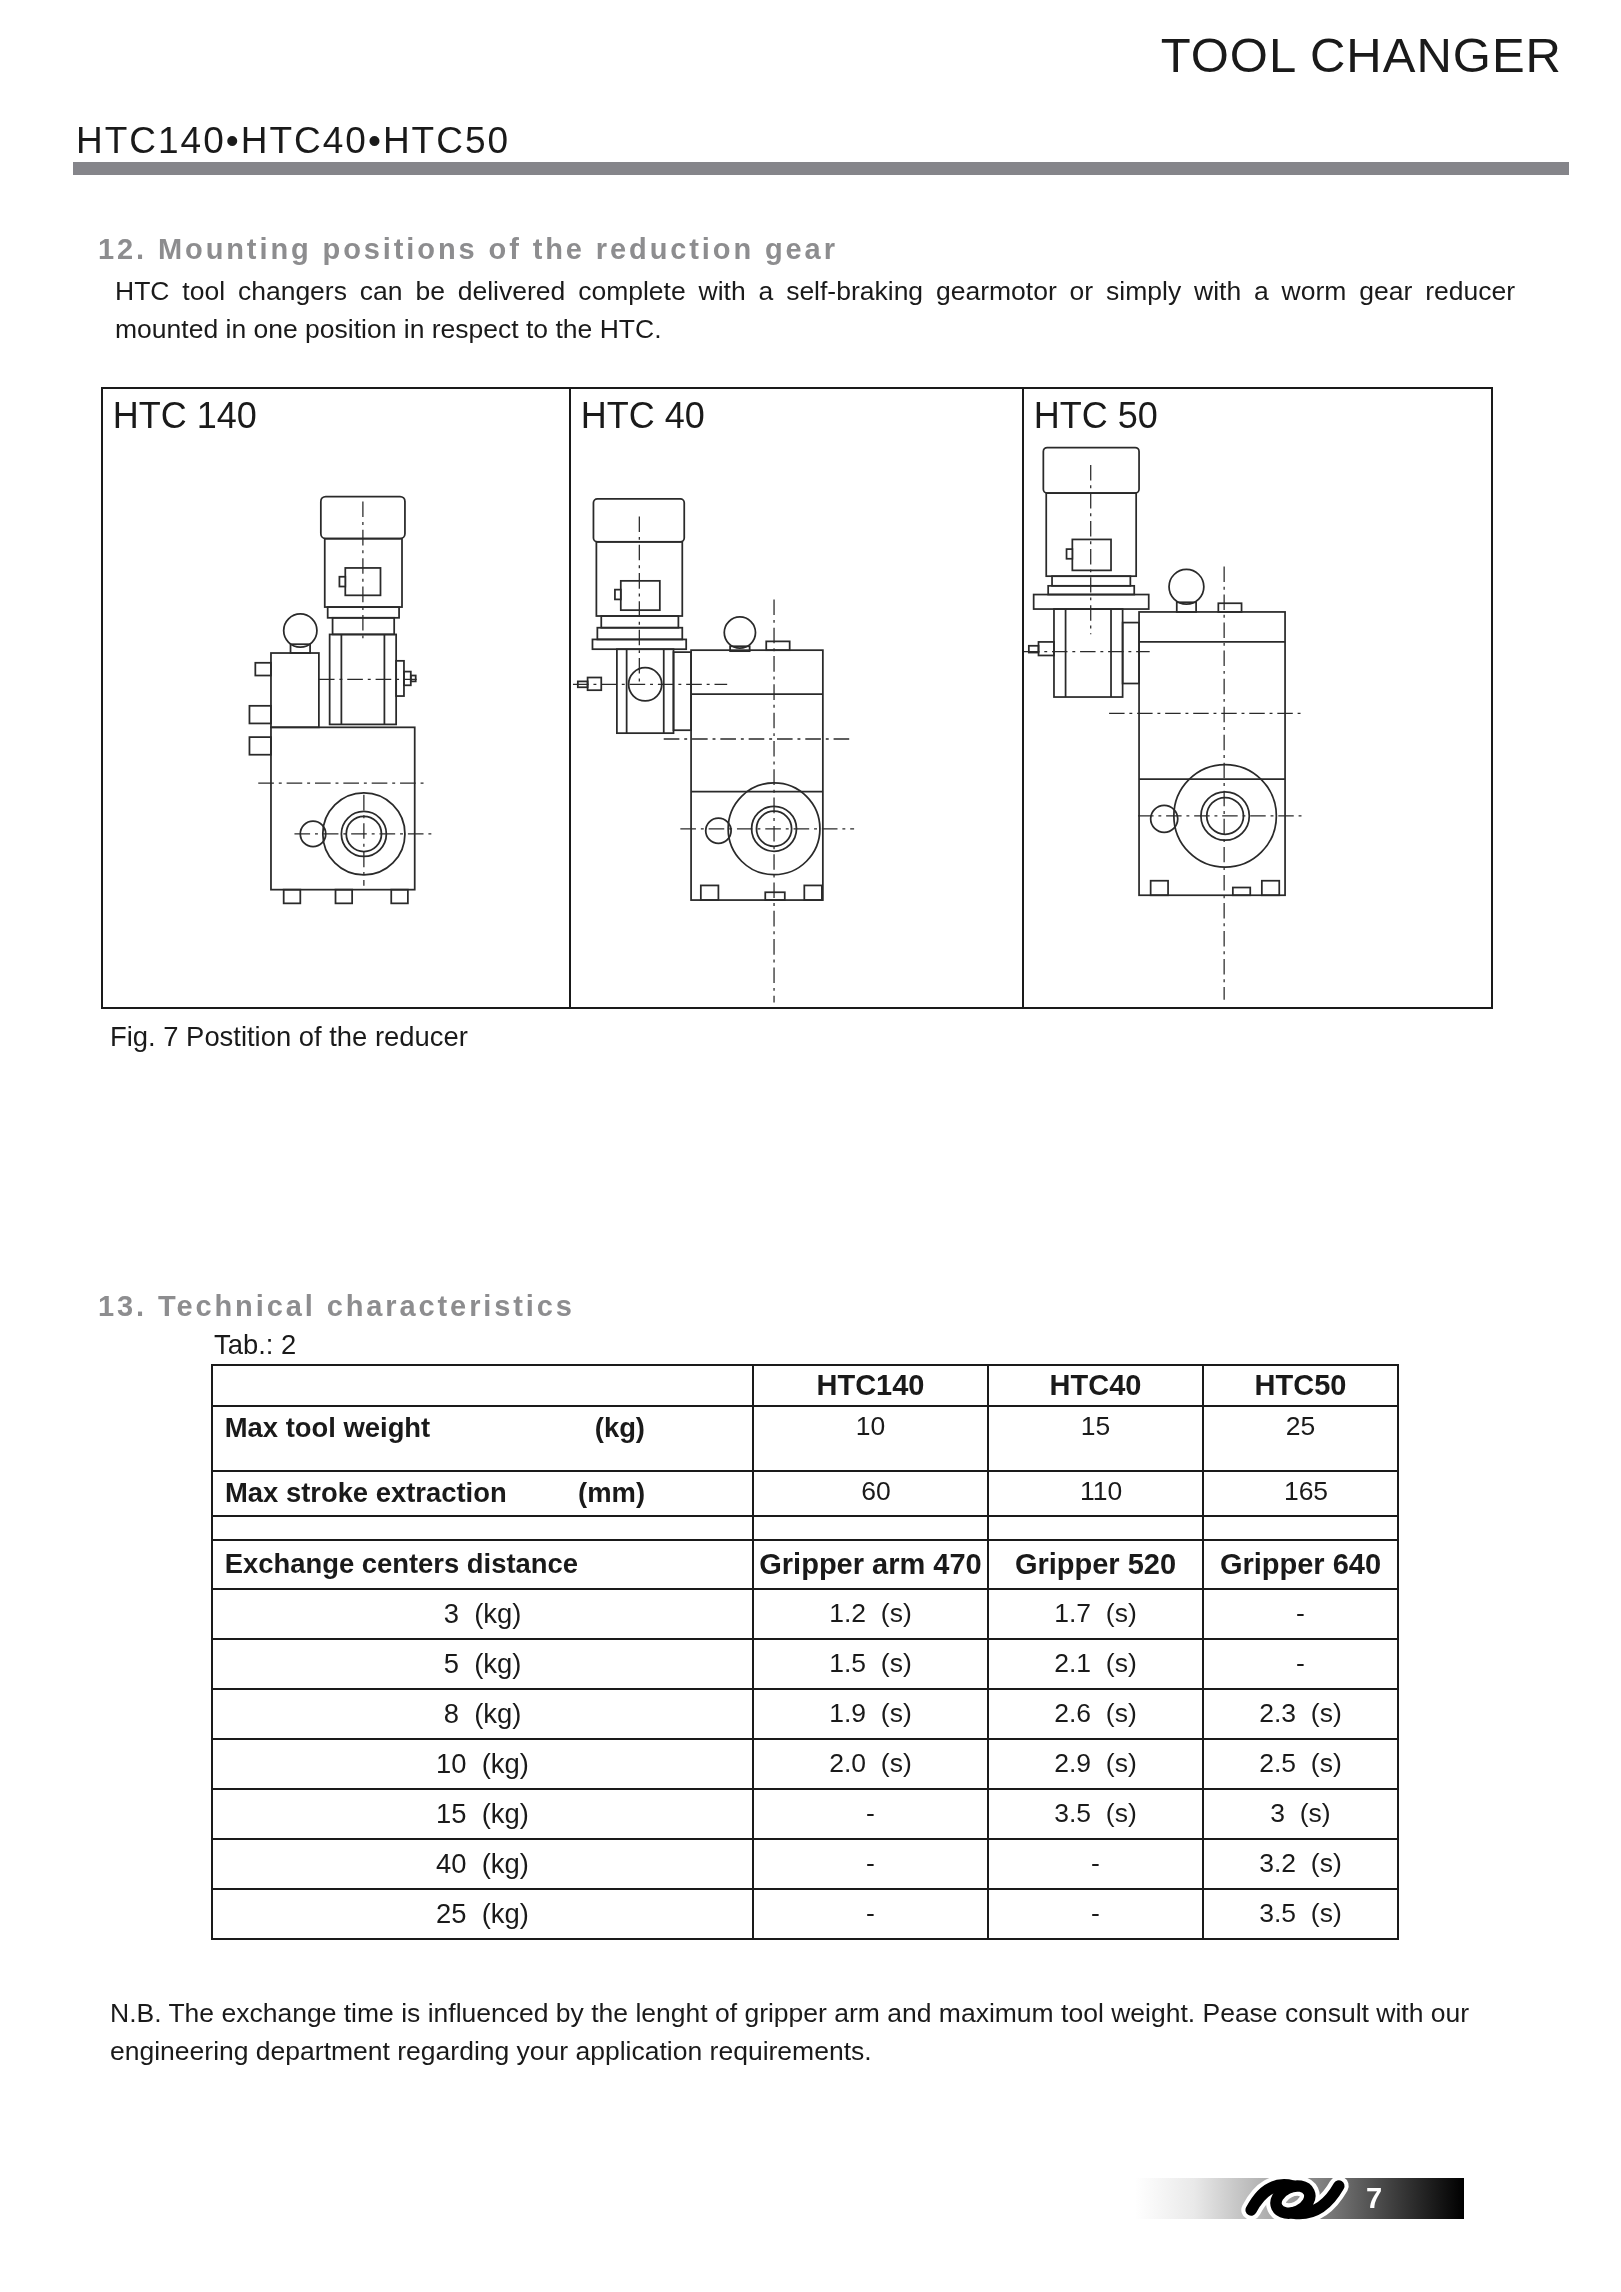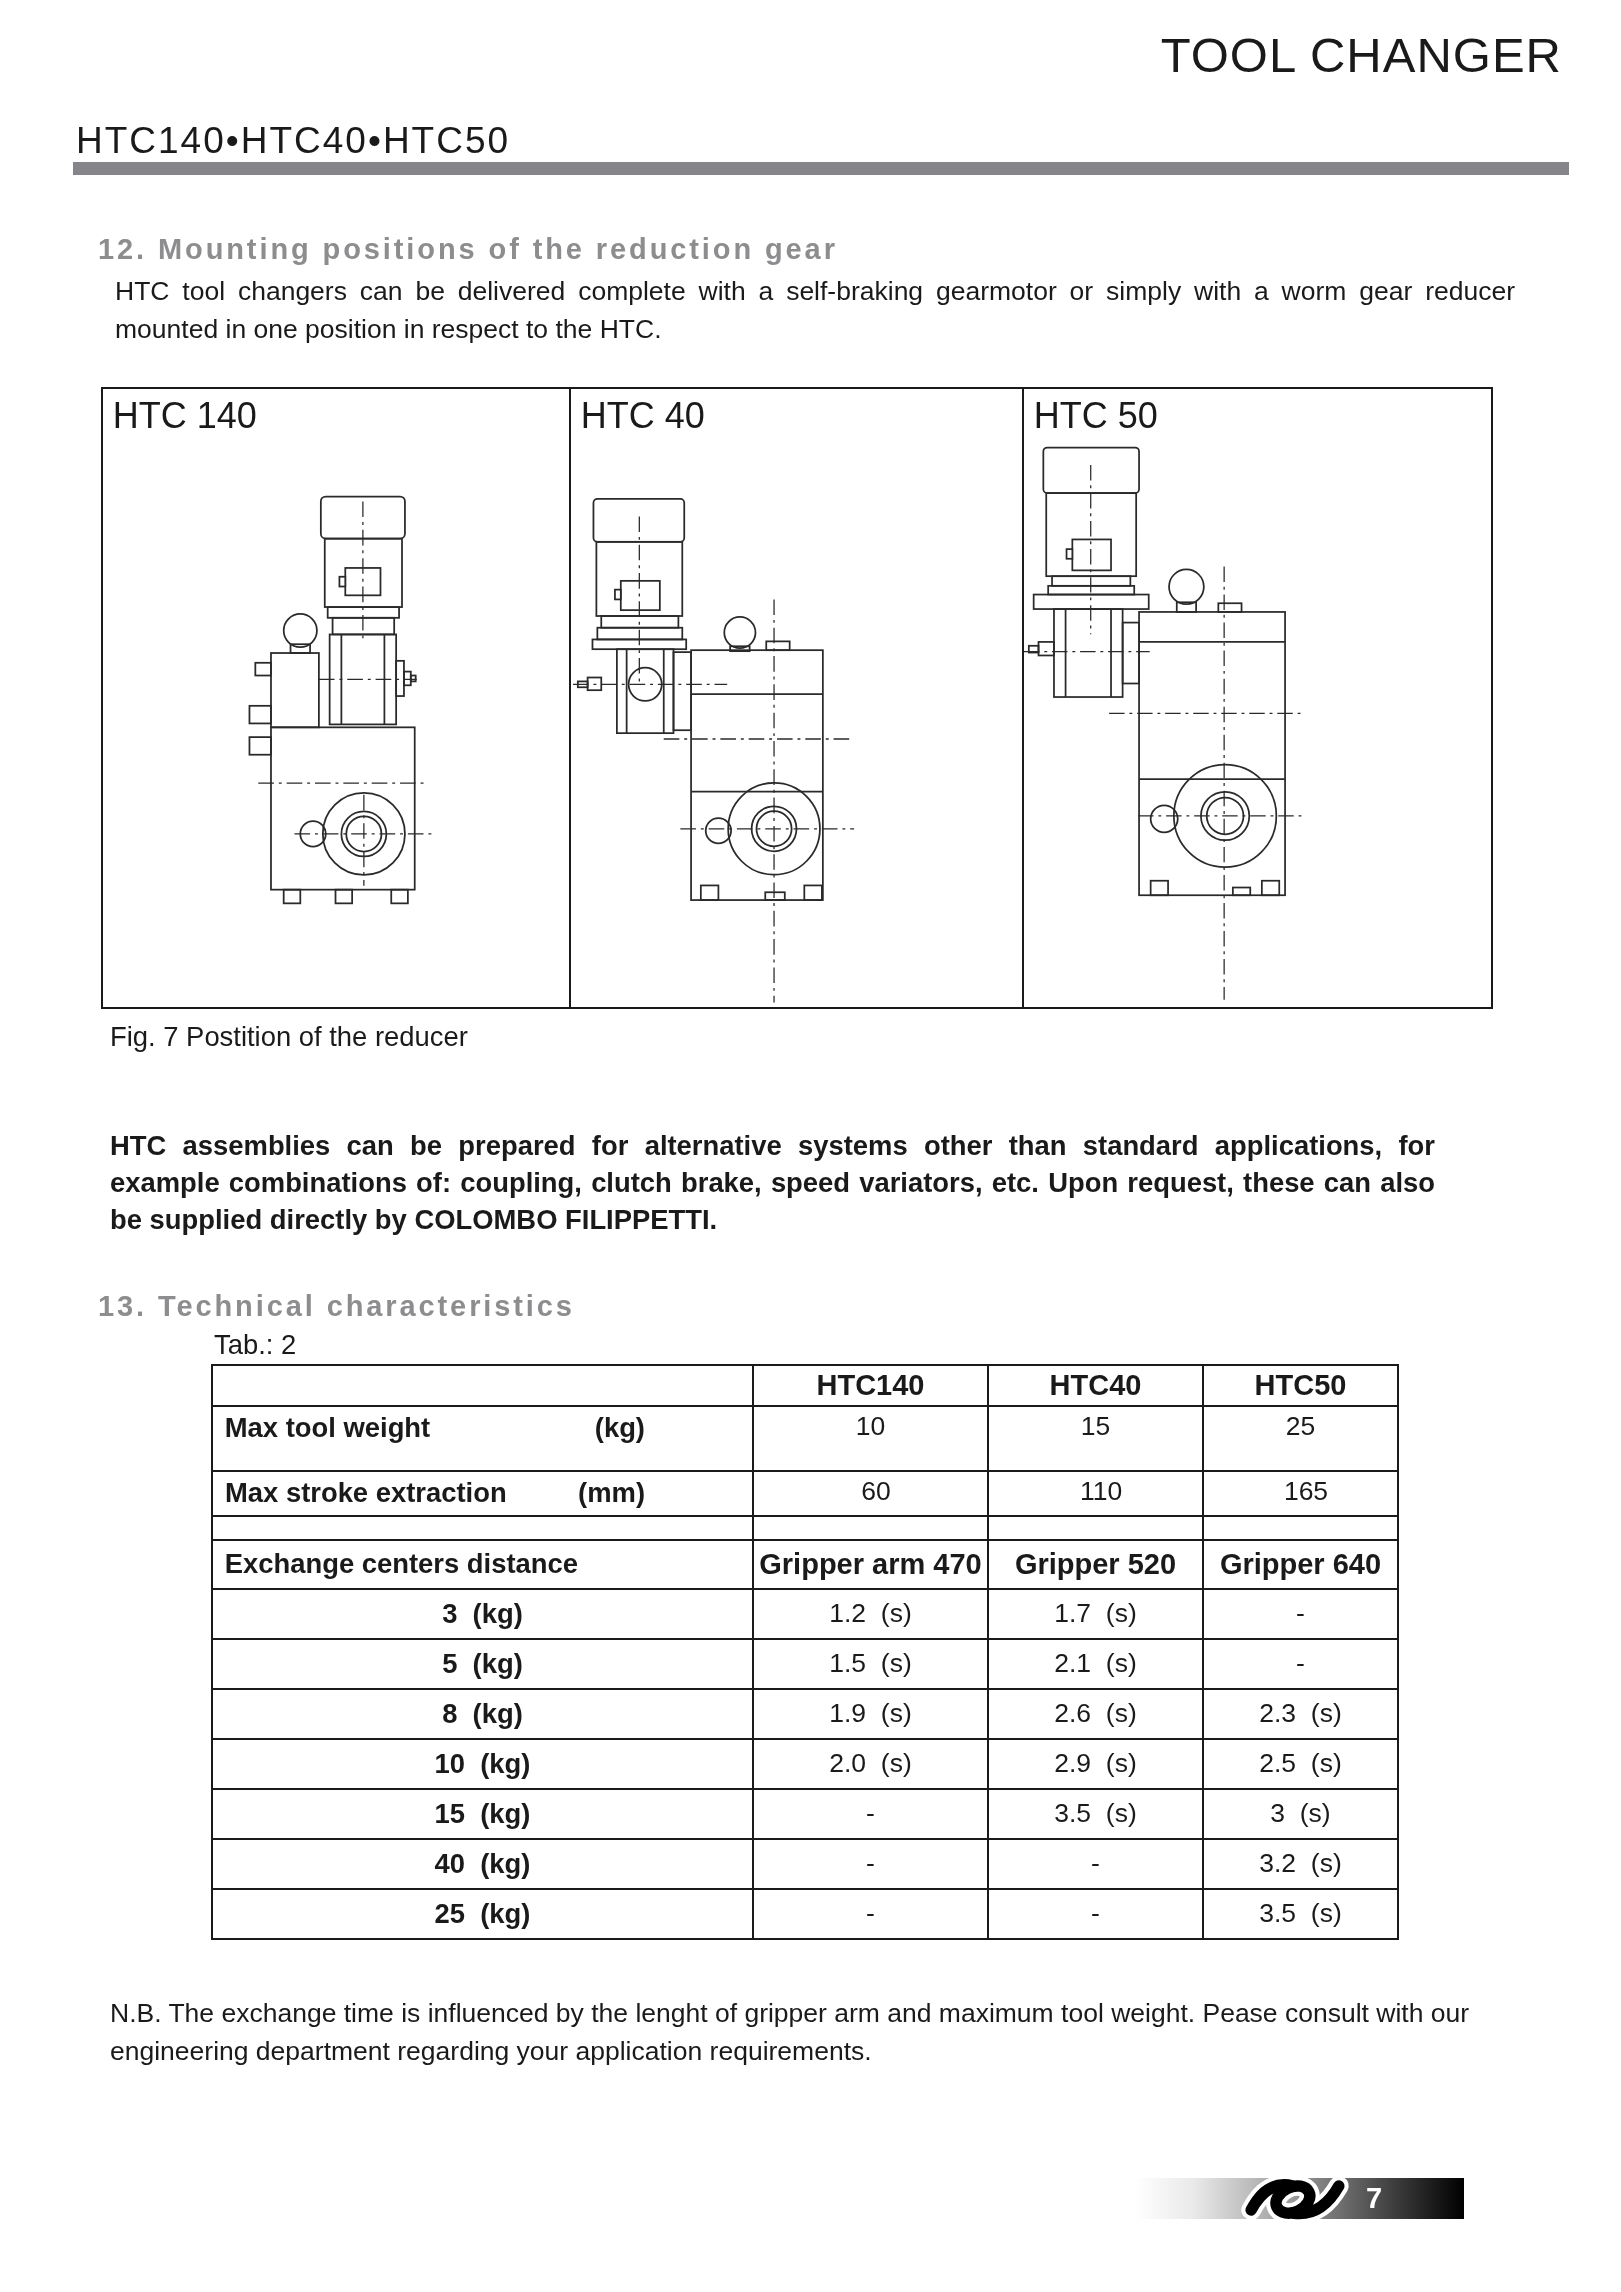--- a/index.html
+++ b/index.html
@@ -38,21 +38,21 @@
   .r-models td{height:41px;}
   .r-spec1 td{height:65px;vertical-align:top;}
   .r-spec2 td{height:45px;vertical-align:top;padding-left:12px;}
   .r-spacer td{height:23.5px;}
   .r-exh td{height:49px;vertical-align:middle;}
   .r-data td{height:50px;vertical-align:middle;}
   .lbl{padding-left:11.8px;font-weight:bold;font-size:27.4px;text-align:left;}
   .lw{display:flex;justify-content:space-between;padding-right:106px;padding-top:3.9px;}
   .val{font-size:26.5px;text-align:center;white-space:pre;padding-top:3.9px;border-radius:28px;}
   .r-data .val{padding-top:0;}
-  .wt{font-size:27.4px;font-weight:bold;text-align:center;white-space:pre;}
+  .wt{font-size:27.4px;font-weight:normal;text-align:center;white-space:pre;}
   .exh-lbl{font-size:27.4px;}
 
   .footer-bar{position:absolute;top:2178px;left:1135px;width:329px;height:41px;
       background:linear-gradient(to right,#ffffff 0%,#e9e9e9 18%,#9a9a9a 48%,#3a3a3a 80%,#000 100%);}
   .page-num{position:absolute;top:3.9px;left:231px;font-size:29px;font-weight:bold;color:#ffffff;}
   .logo{position:absolute;top:2162px;left:1237px;width:116px;height:73px;}
 
   .draw{stroke:#2a2a2a;fill:none;stroke-width:1.8;}
   .fillw{fill:#ffffff;}
   .cl{stroke:#2a2a2a;fill:none;stroke-width:1.3;stroke-dasharray:16 5 3 5;}
@@ -227,21 +227,20 @@
           <path class="cl" d="M207 180 V628"></path>
           <path class="cl" d="M118 438 H292"></path>
         </g>
       </svg>
       <div class="panel-label">HTC 50</div>
     </div>
   </div>
 
   <div class="fig-caption">Fig. 7 Postition of the reducer</div>
 
-  <div class="body-par bold-par">HTC assemblies can be prepared for alternative systems other than standard applications, for example combinations of: coupling, clutch brake, speed variators, etc.  Upon request, these can also be supplied directly by COLOMBO FILIPPETTI.</div>
 
   <div class="sec-heading sec13-heading">13. Technical characteristics</div>
   <div class="tab-label">Tab.: 2</div>
 
   <table class="spec-table">
     <colgroup>
       <col style="width:541px">
         <col style="width:235px">
         <col style="width:215px">
         <col style="width:195px">

